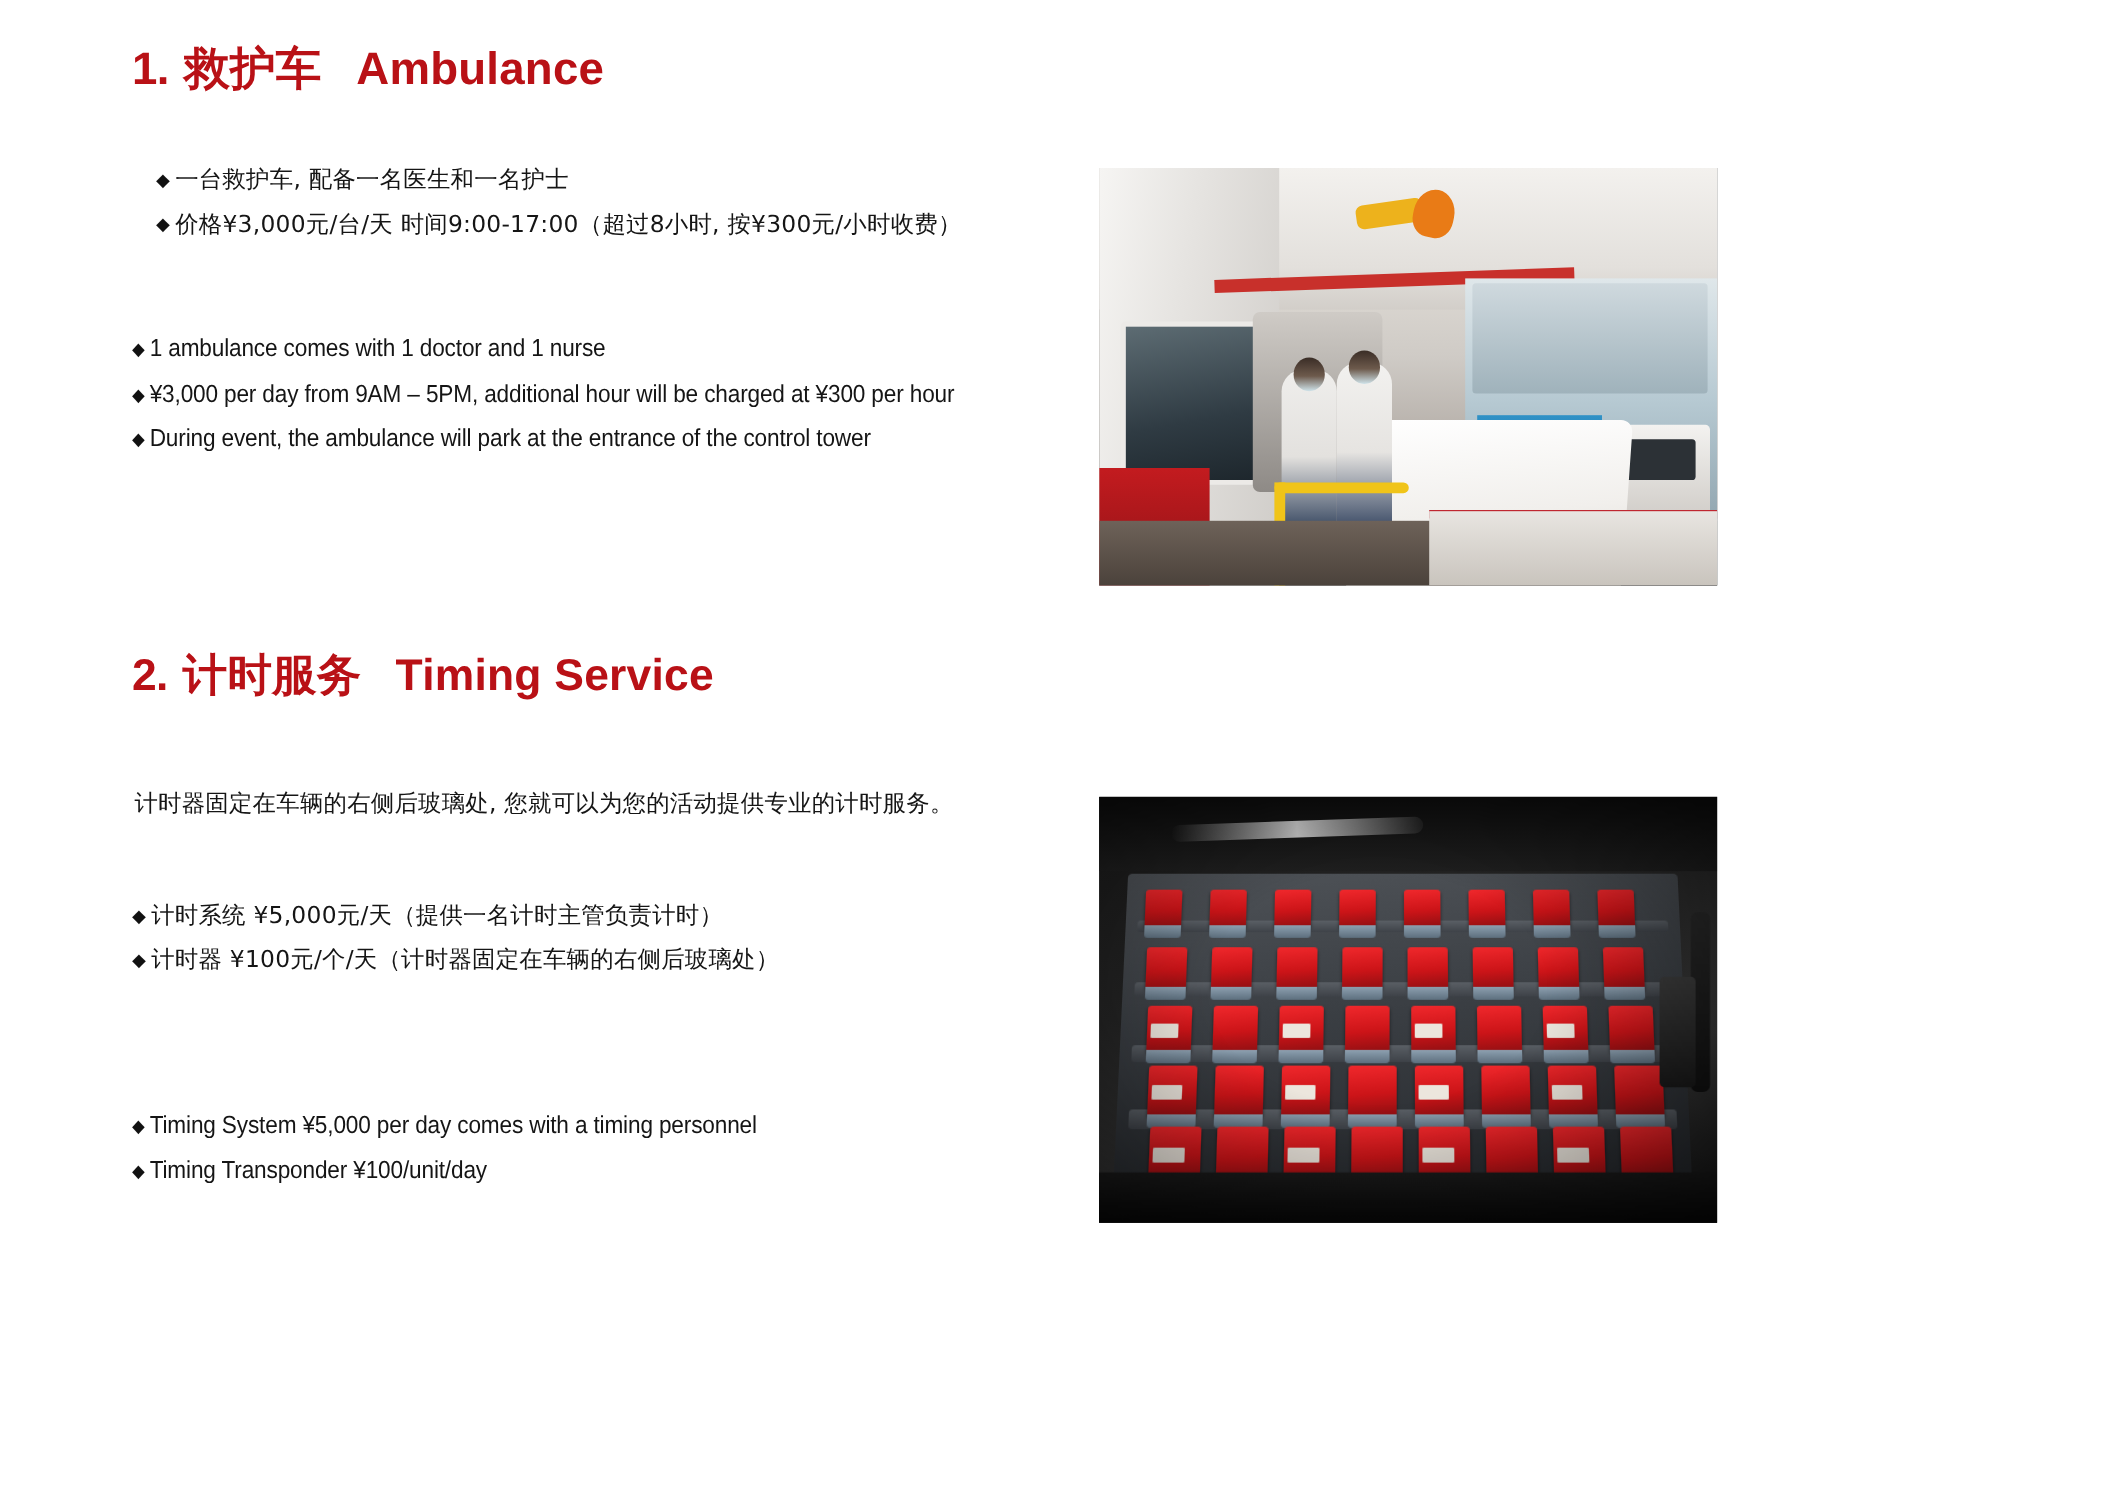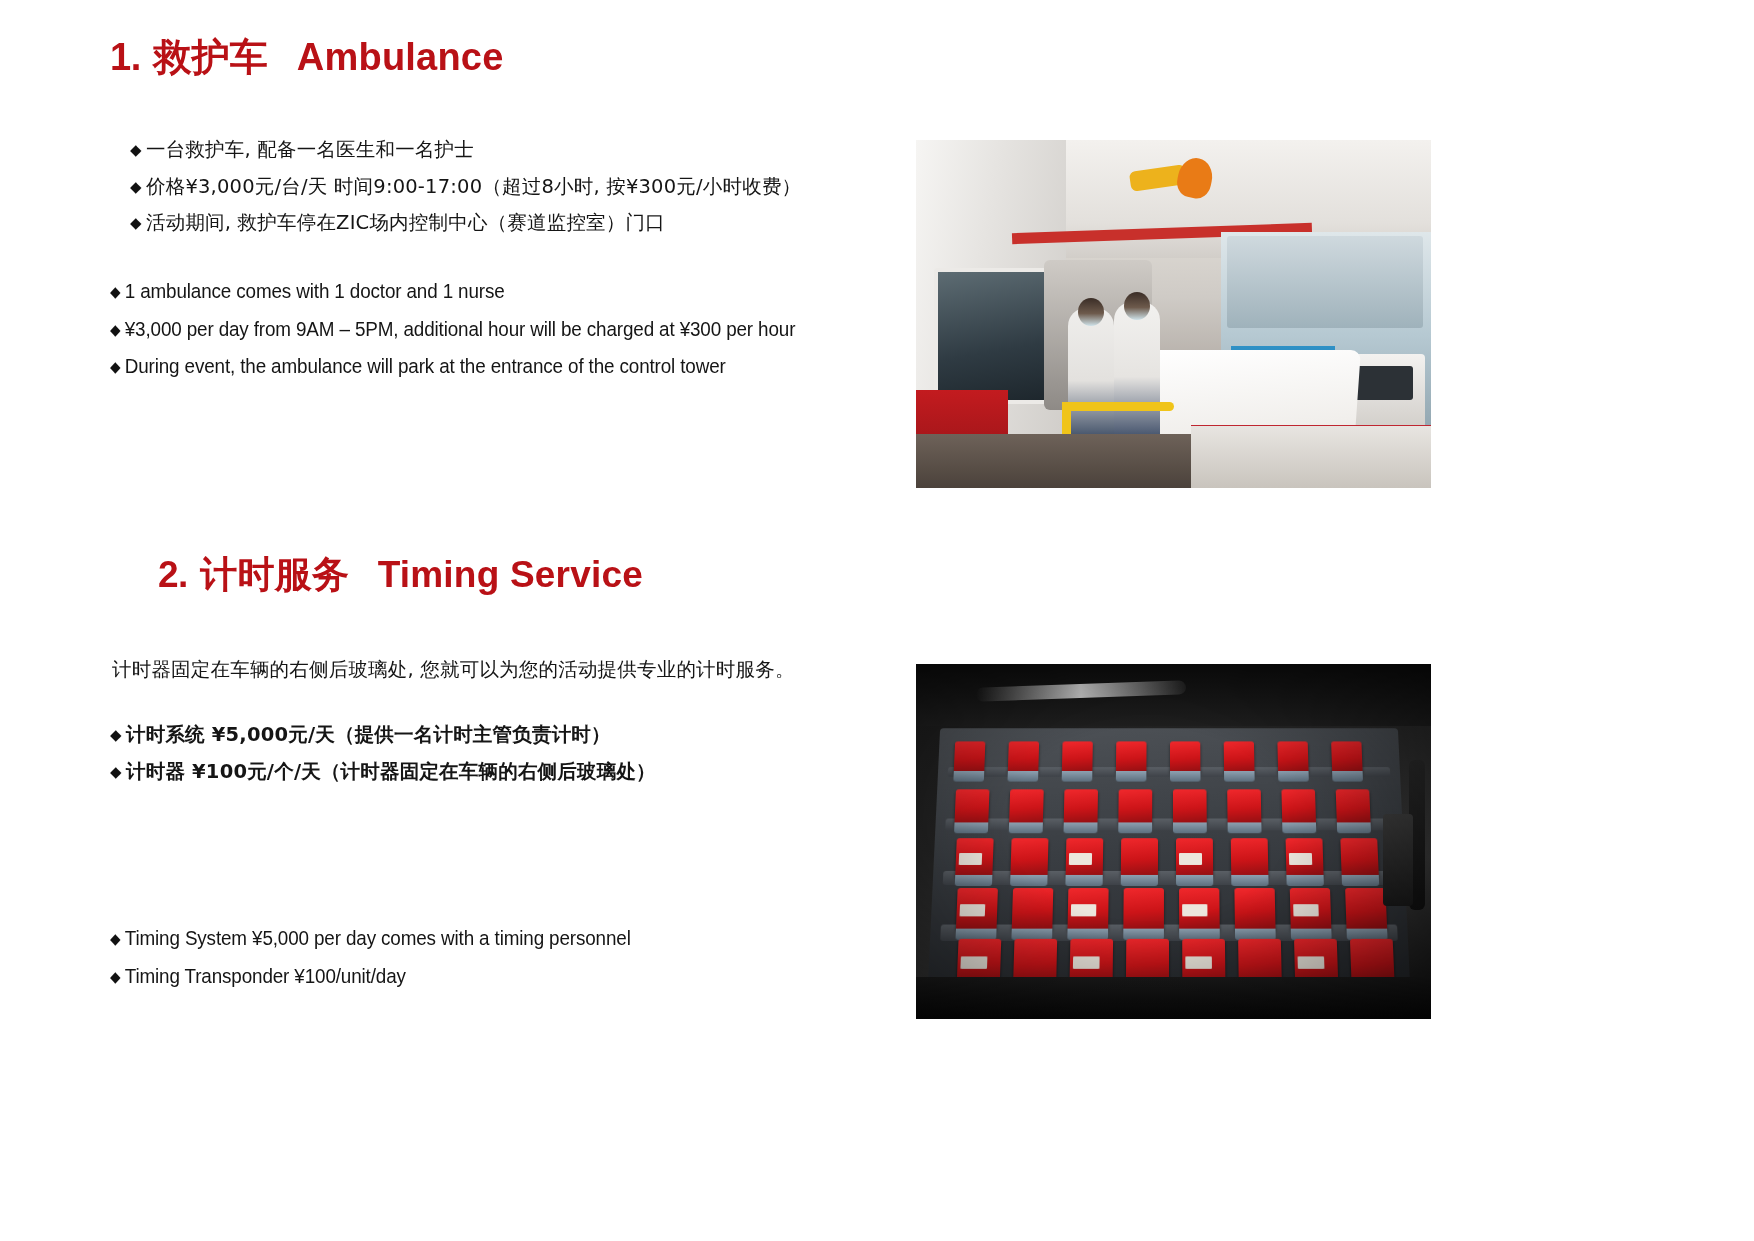--- a/index.html
+++ b/index.html
@@ -41,23 +41,22 @@
     margin-left: 18px;
   }
 
   #heading-1 {
     left: 110px;
     top: 32px;
     font-size: 38px;
   }
   #heading-2 {
     left: 110px;
-    top: 550px;
+    top: 538px;
     font-size: 37px;
-    margin-left: 48px;
   }
 
   
   .text-block {
     position: absolute;
     font-size: 20px;
     color: #151515;
     line-height: 1.0;
   }
   .line {
@@ -86,21 +85,21 @@
 
   
   #s1-cn { left: 110px; top: 140px; }
   #s1-cn .line { margin-bottom: 17px; margin-left: 20px; }
 
   #s1-en { left: 110px; top: 281px; }
   #s1-en .line { margin-bottom: 17px; }
 
   
   #s2-intro { left: 112px; top: 660px; }
-  #s2-cn    { left: 110px; top: 725px; font-weight: bold; }
+  #s2-cn    { left: 110px; top: 753px; }
   #s2-cn .line { margin-bottom: 17px; }
   #s2-en-p  { left: 112px; top: 828px; width: 740px; }
   #s2-en-p .line { margin-bottom: 14px; }
   #s2-en    { left: 110px; top: 928px; }
   #s2-en .line { margin-bottom: 17px; }
 
   
   .photo {
     position: absolute;
     overflow: hidden;
@@ -306,23 +305,20 @@
     <span class="cn">救护车</span>
     <span class="en">Ambulance</span>
   </div>
 
   <div class="text-block" id="s1-cn">
     <span class="line cn-line">
       <span class="bullet">◆</span><span>一台救护车, 配备一名医生和一名护士</span>
     </span>
     <span class="line cn-line">
       <span class="bullet">◆</span><span>价格¥3,000元/台/天 时间9:00-17:00（超过8小时, 按¥300元/小时收费）</span>
-    </span>
-    <span class="line cn-line">
-      <span class="bullet">◆</span><span>活动期间, 救护车停在ZIC场内控制中心（赛道监控室）门口</span>
     </span>
   </div>
 
   <div class="text-block" id="s1-en">
     <span class="line en-line">
       <span class="bullet">◆</span><span>1 ambulance comes with 1 doctor and 1 nurse</span>
     </span>
     <span class="line en-line">
       <span class="bullet">◆</span><span>¥3,000 per day from 9AM – 5PM, additional hour will be charged at ¥300 per hour</span>
     </span>

